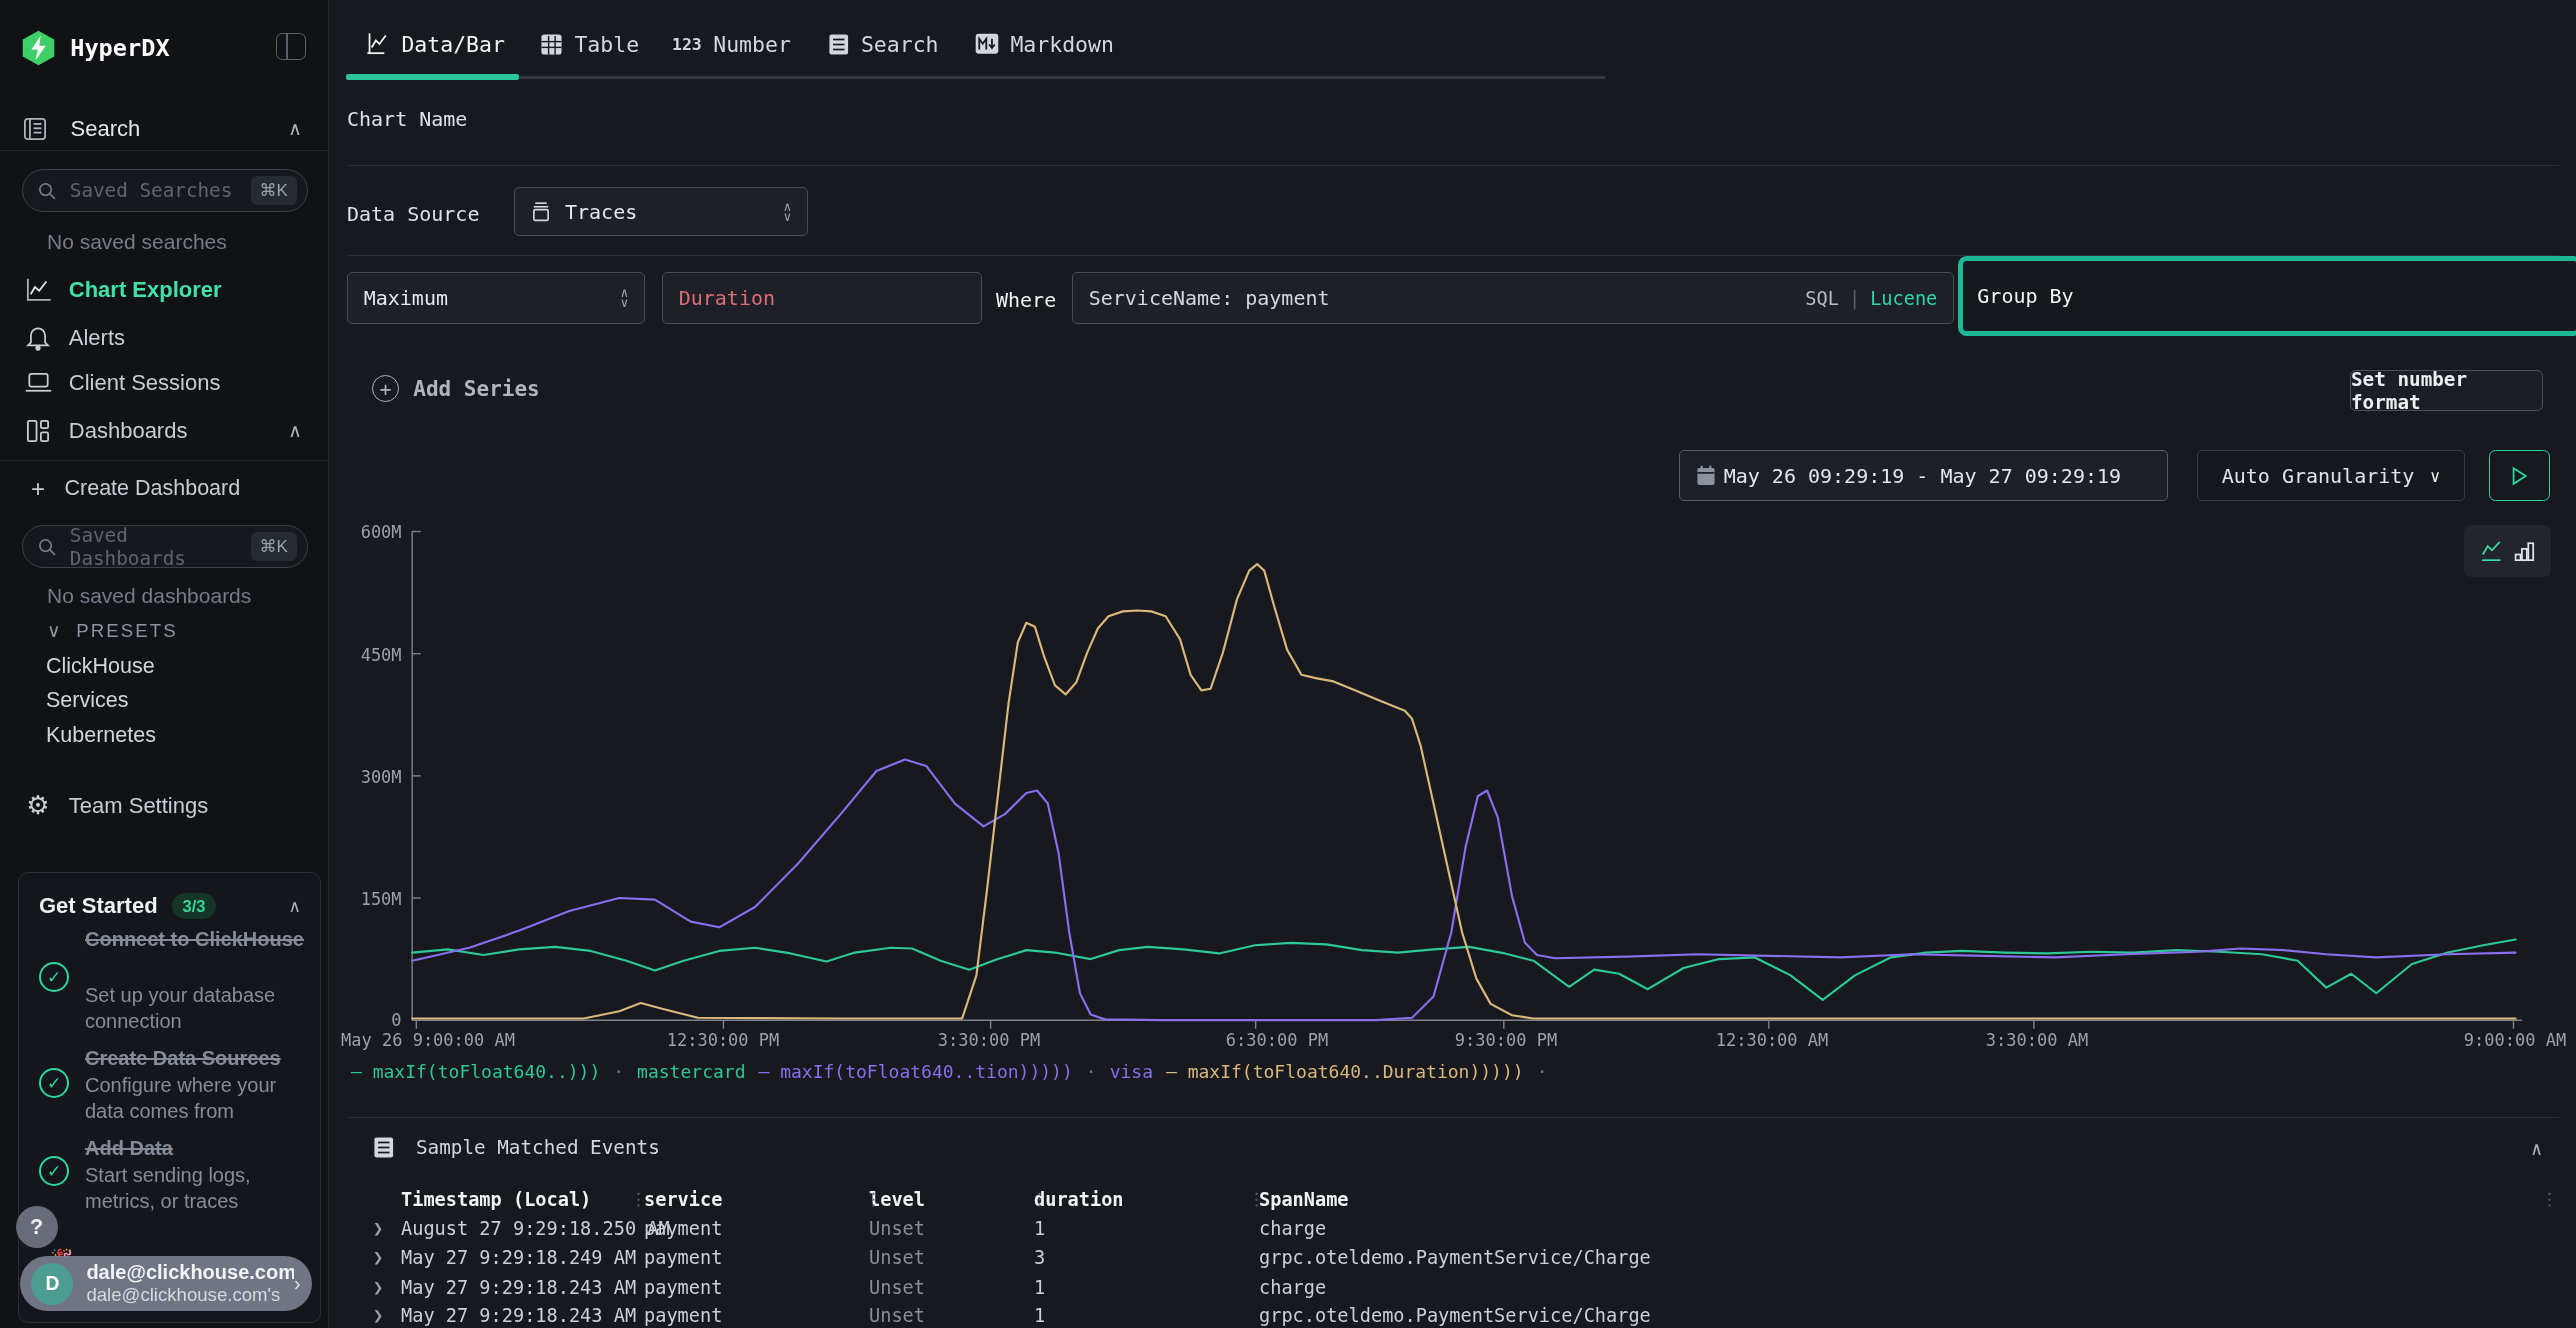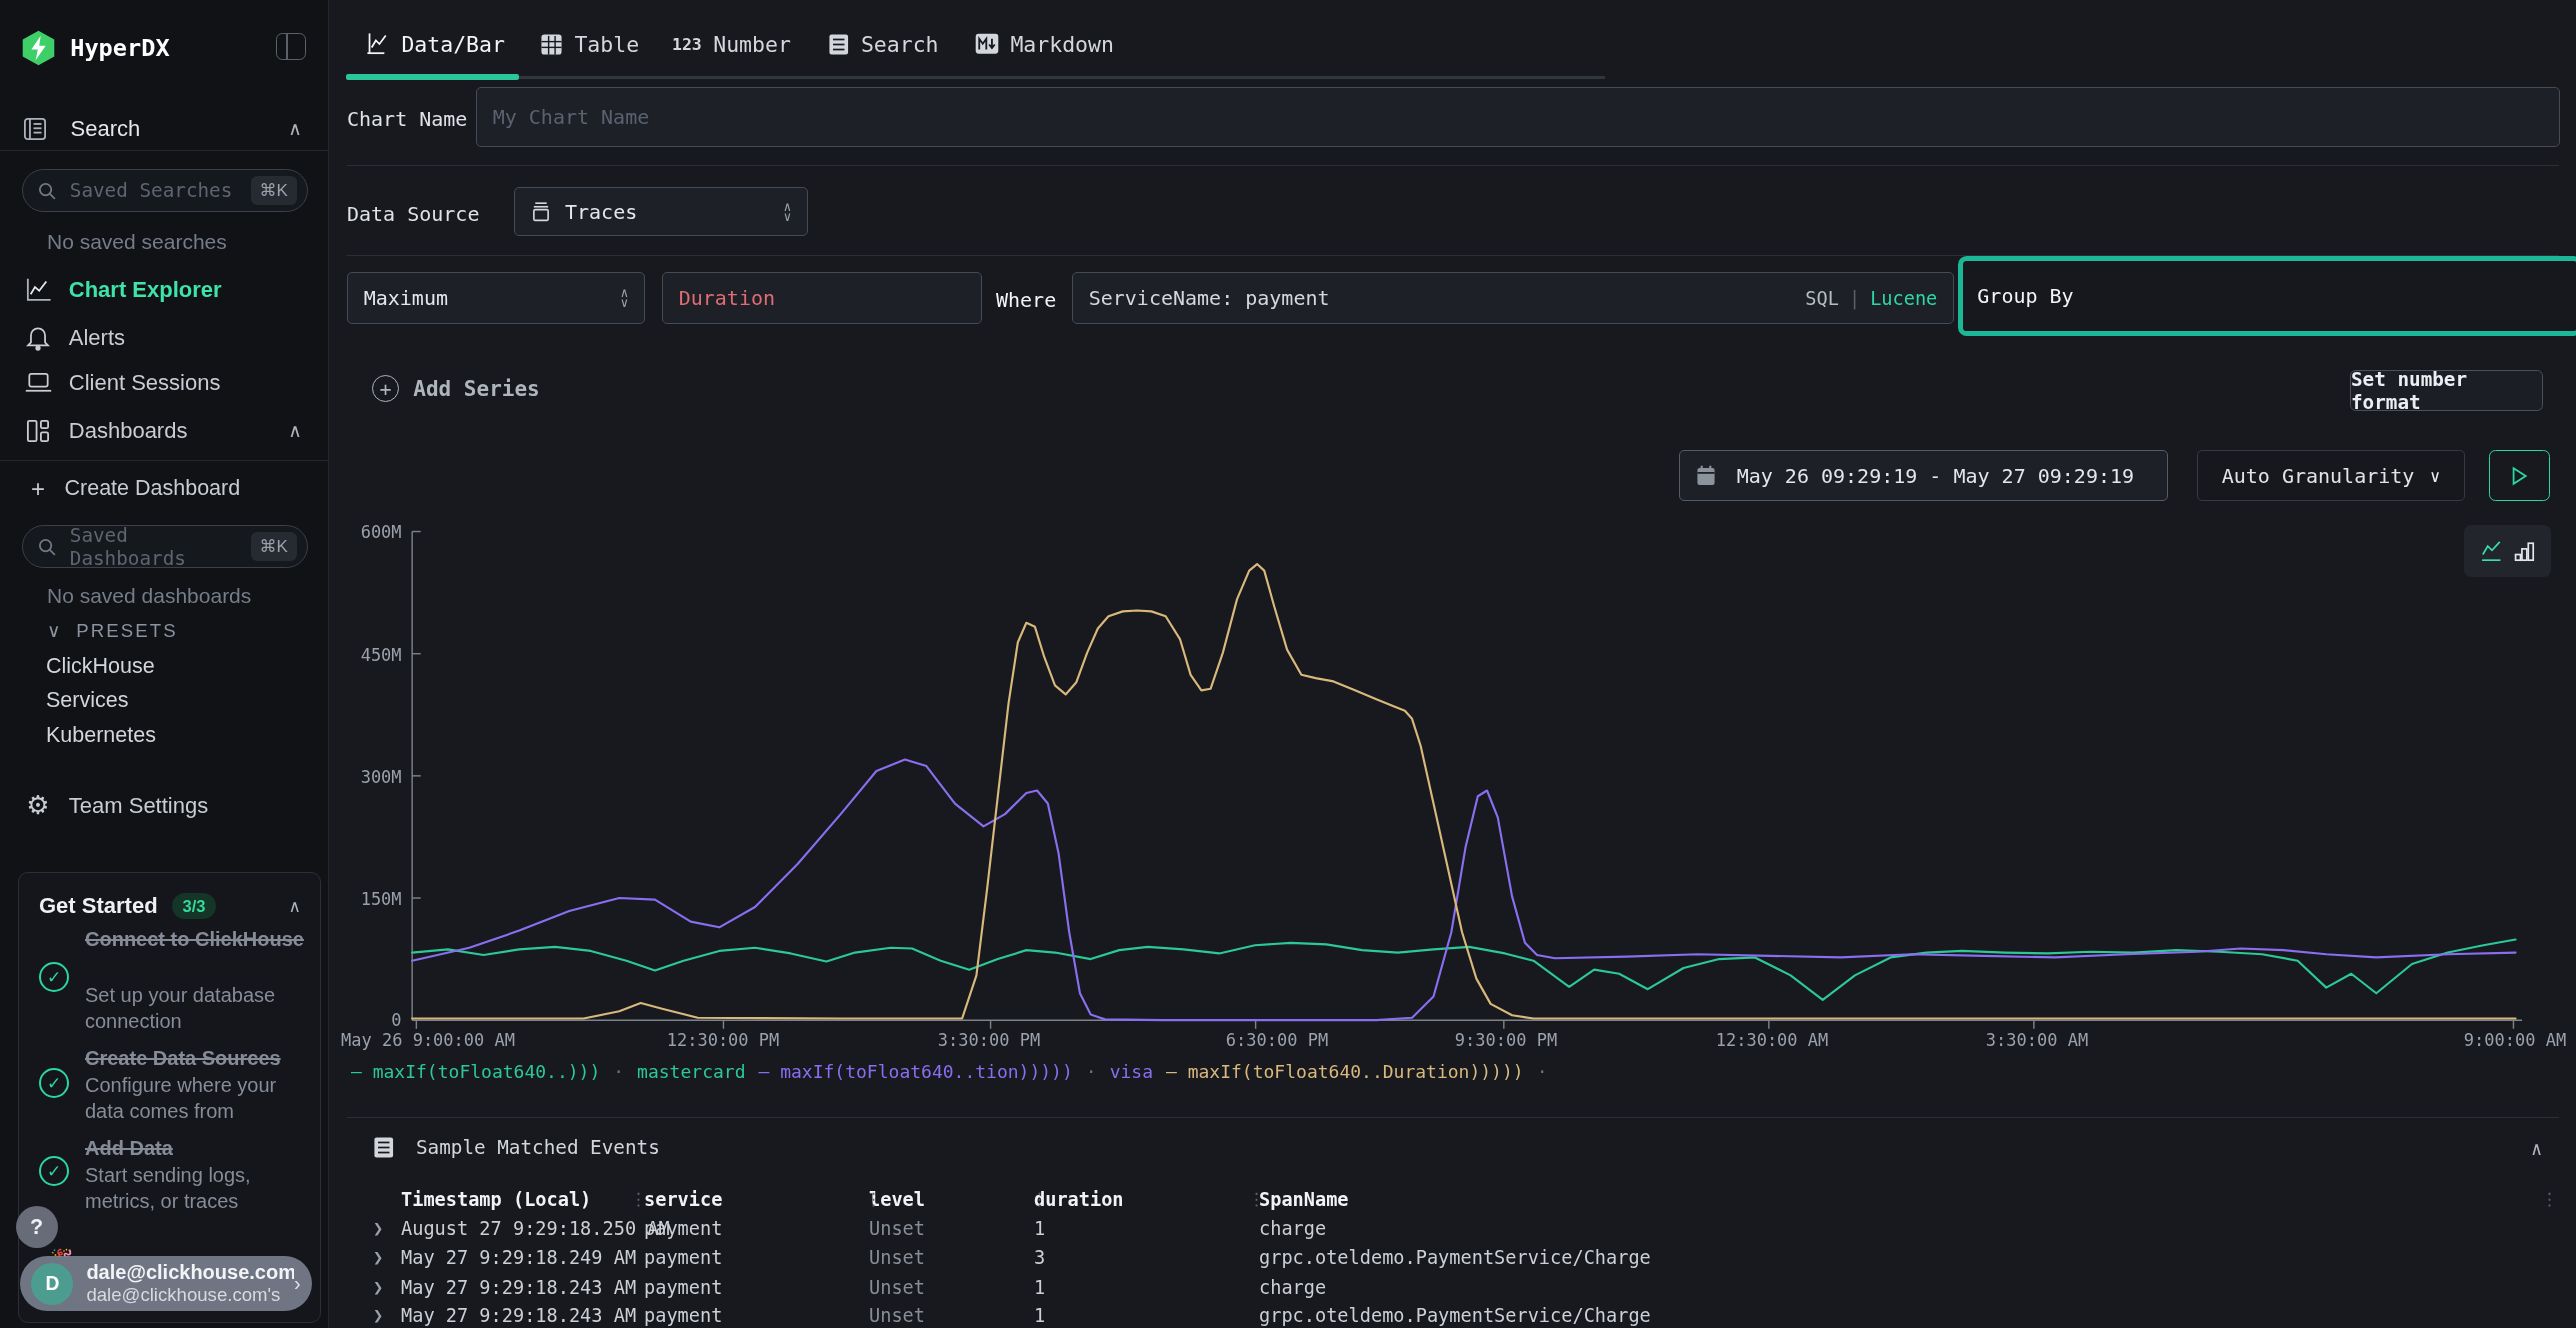--- a/index.html
+++ b/index.html
@@ -71,21 +71,21 @@
 
   .hl-box { position:absolute; left:1629px; top:256px; width:624px; height:80px; border:5.7px solid #1cb795; border-radius:8.6px;
     background:#16181d; display:flex; align-items:center; padding:0 14.3px; }
   .hl-box .gb-label { font-size:20px; color:#f2f4f6; white-space:nowrap; margin-right:25px; }
   .gb-input { flex:1; height:52px; border:1.1px solid #555b63; border-radius:5px; background:#1d2026; display:flex; align-items:center; padding:0 13px; font-size:20px; white-space:nowrap; overflow:hidden; }
 
   .add-series { position:absolute; left:43px; top:375px; display:flex; align-items:center; gap:14.3px; color:#aeb5bd; font-size:21px; font-weight:bold; }
   .plus-circle { width:27px; height:27px; border:1.8px solid #aeb5bd; border-radius:50%; display:flex; align-items:center; justify-content:center; font-weight:normal; font-size:20px; }
   .btn-outline { position:absolute; border:1.1px solid #4a5058; border-radius:5.7px; background:#1b1e24; color:#eceef1; font-weight:bold; font-size:19.3px; display:flex; align-items:center; justify-content:center; }
 
-  .date-box { position:absolute; left:1350px; top:450px; width:489px; height:51px; border:1.1px solid #565c66; border-radius:5px; background:#1d2026; display:flex; align-items:center; padding:0 15.7px; gap:21px; font-size:20px; color:#e3e6ea; }
+  .date-box { position:absolute; left:1350px; top:450px; width:489px; height:51px; border:1.1px solid #565c66; border-radius:5px; background:#1d2026; display:flex; align-items:center; padding:0 15.7px; gap:8px; font-size:20px; color:#e3e6ea; }
   .gran-box { position:absolute; left:1868px; top:450px; width:268px; height:51px; border:1.1px solid #363b43; border-radius:5px; background:#16181d; display:flex; align-items:center; justify-content:center; gap:15.7px; font-size:20px; color:#e0e4e9; }
   .play-btn { position:absolute; left:2160px; top:450px; width:61px; height:51px; border:1.8px solid #2bd69f; border-radius:6.4px; display:flex; align-items:center; justify-content:center; }
   .toggle-box { position:absolute; left:2135px; top:525px; width:87px; height:52px; background:#22252b; border-radius:7.2px; display:flex; align-items:center; justify-content:center; gap:10px; }
 
   .ylabel { position:absolute; width:64px; text-align:right; left:8.6px; font-size:17px; color:#9aa1ab; }
   .xlabel { position:absolute; font-size:17px; color:#9aa1ab; transform:translateX(-50%); white-space:nowrap; }
   .legend { position:absolute; left:22px; top:1061px; display:flex; gap:13px; font-size:18px; align-items:center; white-space:nowrap; }
   .legend .sep { color:#6b7076; }
 
   .ev-title { position:absolute; left:44px; top:1136px; display:flex; align-items:center; gap:21.5px; font-size:19.3px; color:#d3d7db; }
@@ -287,23 +287,20 @@
             <path d="M6 23 V8 L11 15 L16 8 V23" fill="none" stroke="#17191f" stroke-width="2.6"></path>
             <path d="M24 8 V20 M20 16 L24 21 L28 16" fill="none" stroke="#17191f" stroke-width="2.6"></path>
           </svg>
       </span>
       <span>Markdown</span>
     </div>
     <div class="tab-track"></div>
     <div class="tab-underline"></div>
 
     <div class="field-label" style="left:18px; top:107px;">Chart Name</div>
-    <div class="tinput" style="left:147px; top:87px; width:2084px; height:60px;">
-      <span class="ph">My Chart Name</span>
-    </div>
     <div style="position:absolute; left:18px; top:165px; width:2212px; height:0.7px; background:#2b2e34;"></div>
 
     <div class="field-label" style="left:18px; top:202px;">Data Source</div>
     <div class="tinput" style="left:185px; top:187px; width:294px; height:49px;">
       <span style="margin-right:14.3px; display:flex;">
         <svg width="20" height="21.5" viewBox="0 0 28 30" fill="none" stroke="#d4d8dd" stroke-width="2.3">
             <line x1="6" y1="3" x2="22" y2="3"></line>
             <line x1="4" y1="8" x2="24" y2="8"></line>
             <rect x="4" y="12" width="20" height="15" rx="2"></rect>
           </svg>

